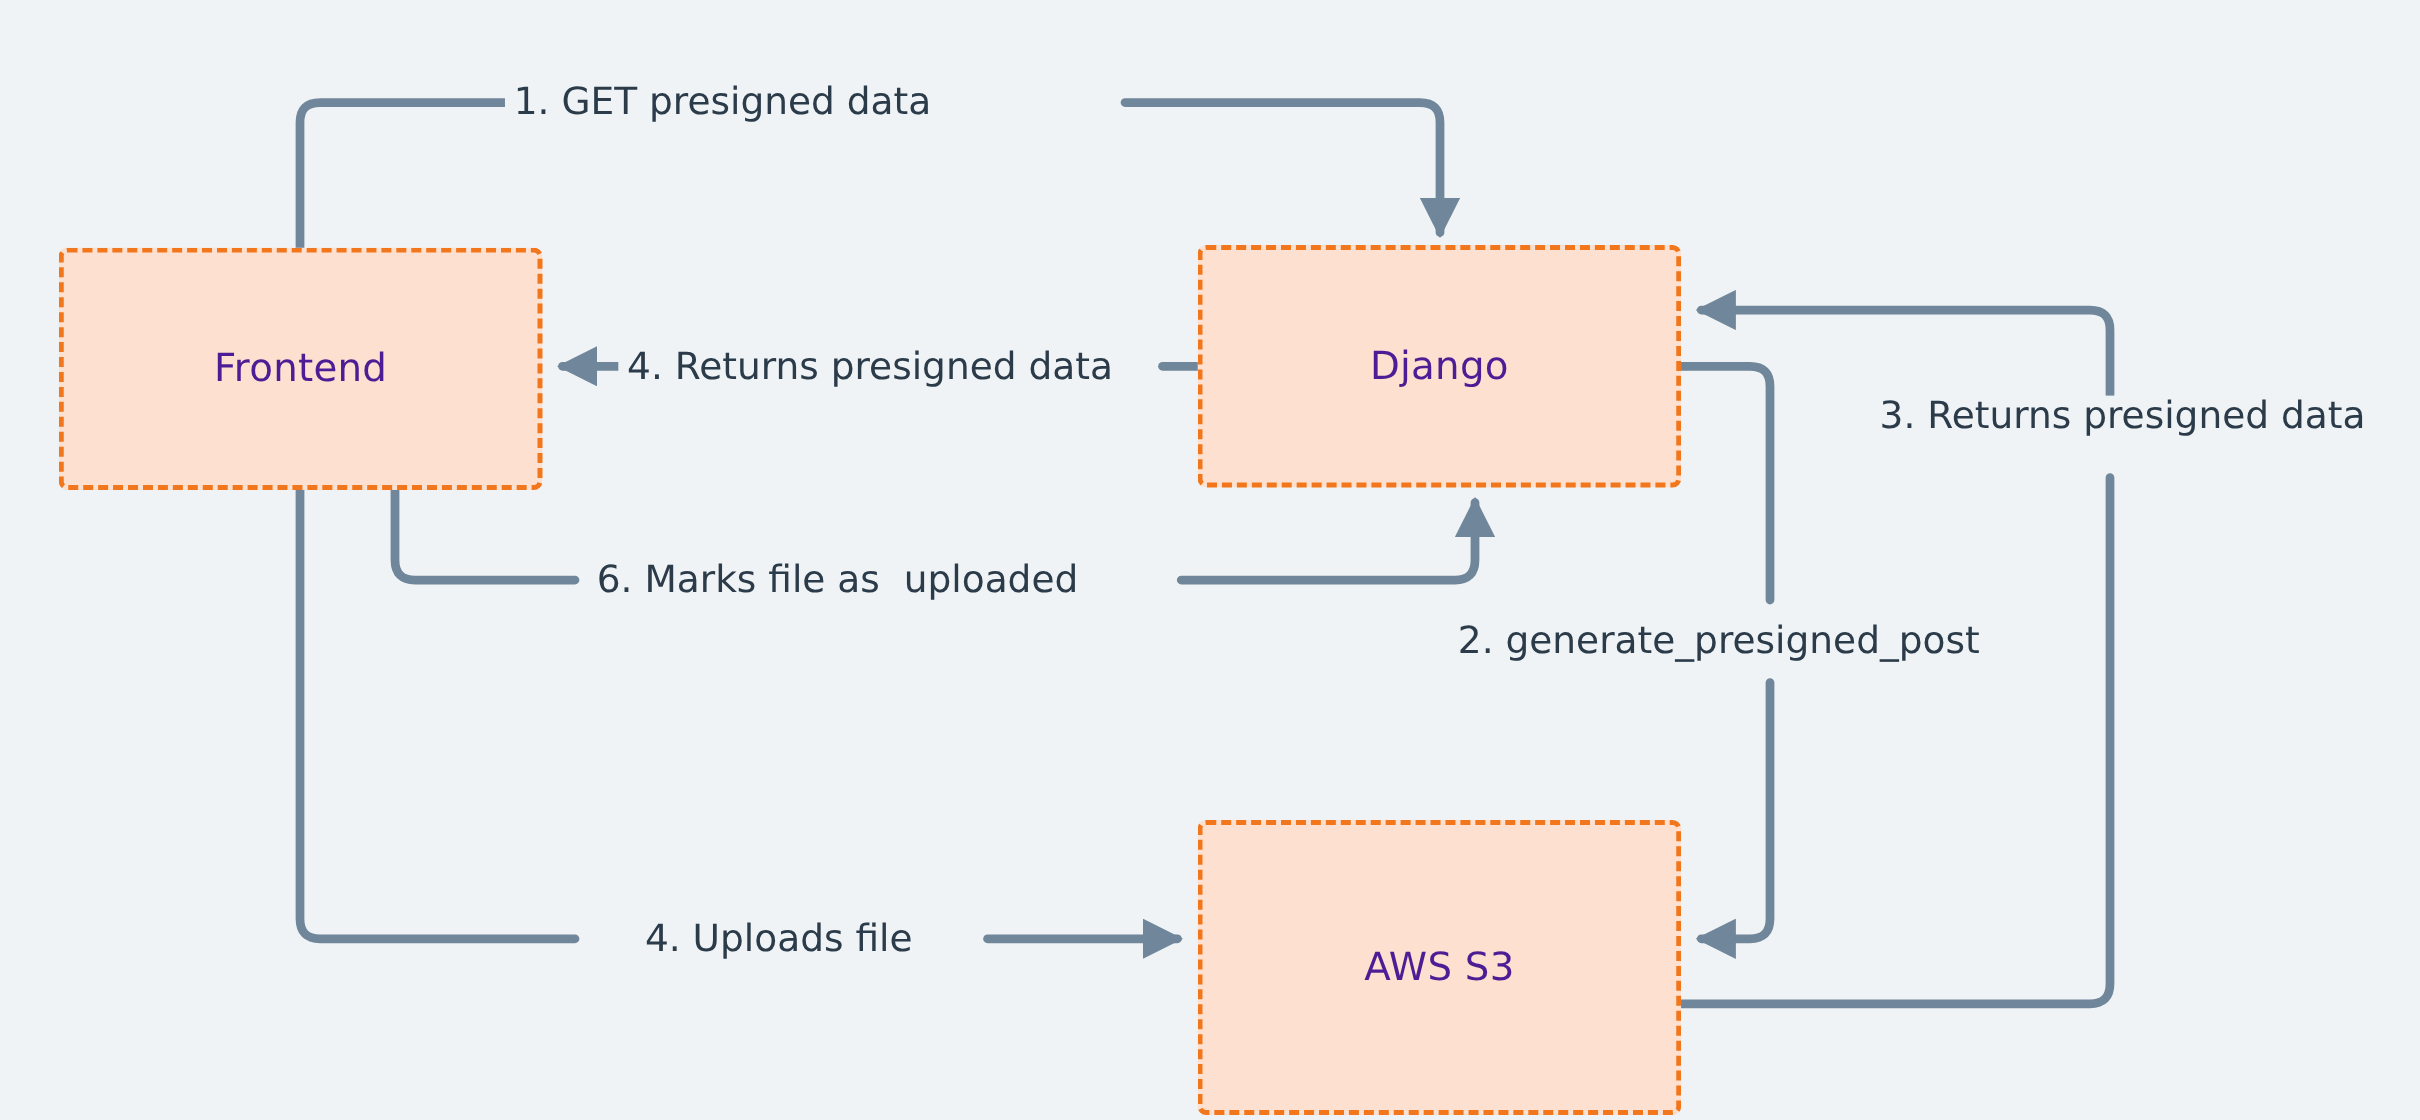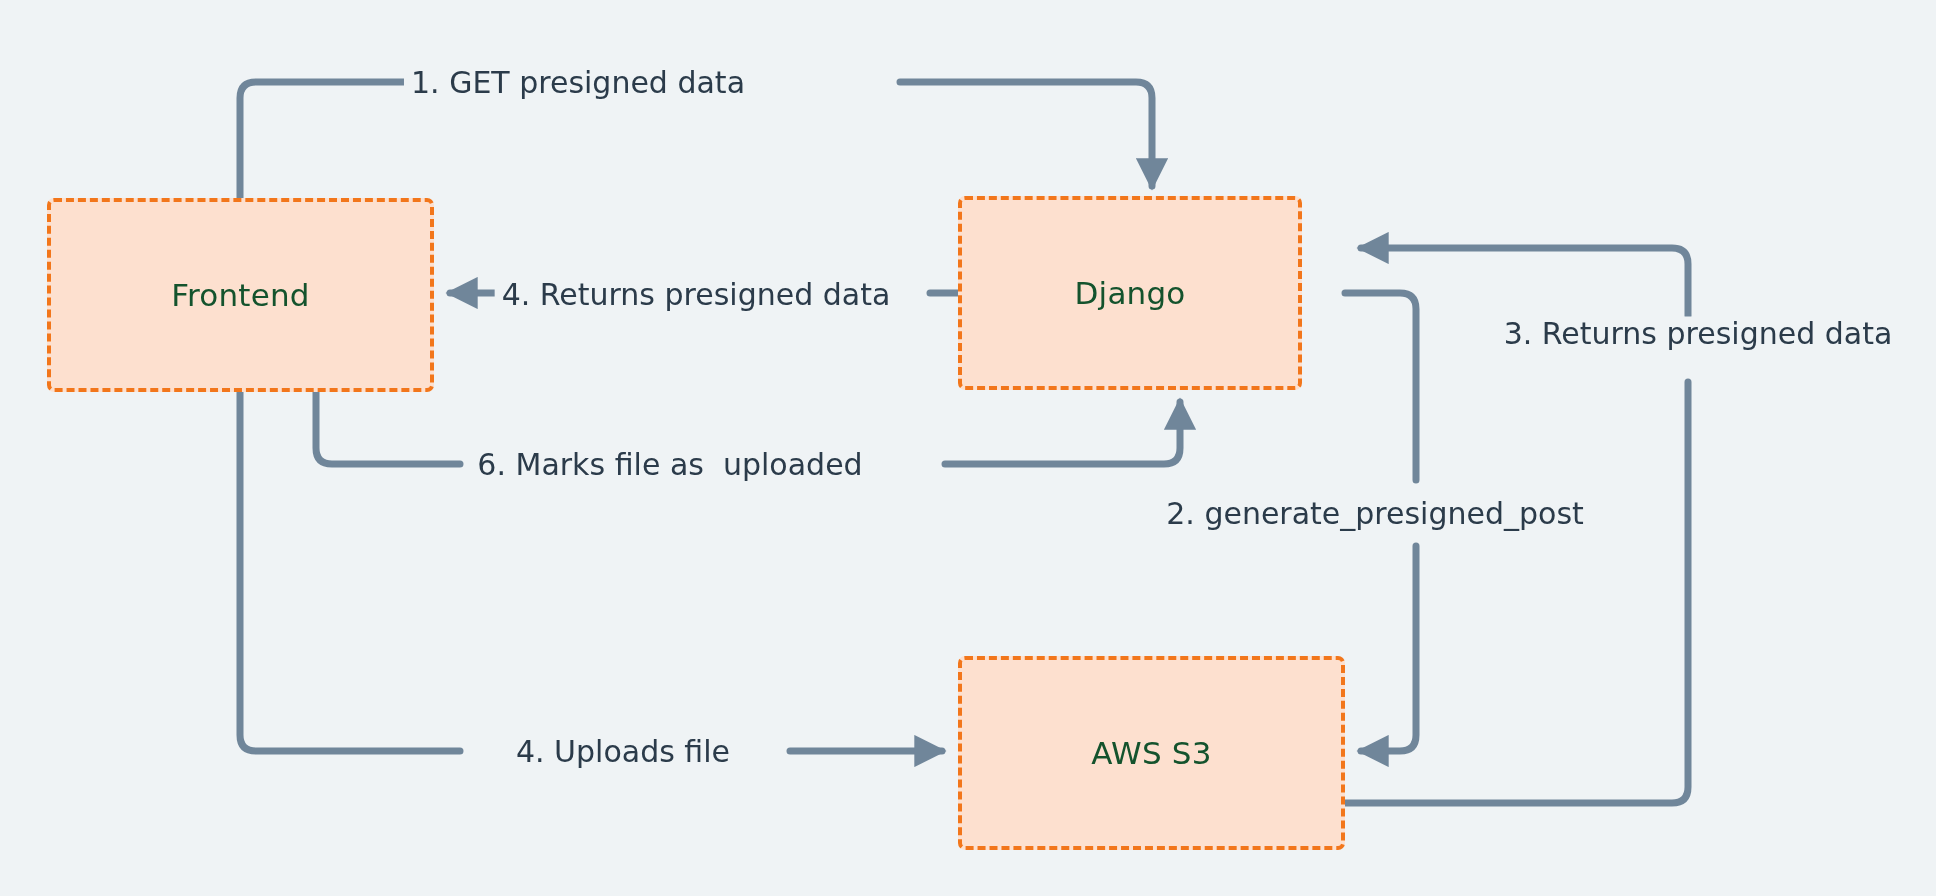--- a/index.html
+++ b/index.html
@@ -31,21 +31,21 @@
     border: 4px dashed #f2761b;
     border-radius: 7px;
     display: flex;
     align-items: center;
     justify-content: center;
     z-index: 3;
   }
   .node-label {
     font-family: "DejaVu Sans", sans-serif;
     font-size: 31px;
-    color: #14532d;
+    color: #4c1d95;
     letter-spacing: 0.2px;
     white-space: nowrap;
   }
   .edge-label {
     position: absolute;
     z-index: 4;
     font-family: "DejaVu Sans", sans-serif;
     font-size: 30px;
     color: #2b3b4a;
     background: #eff3f5;
@@ -87,25 +87,25 @@
 
       <path d="M 316 392 L 316 448 Q 316 464 332 464 L 460 464"></path>
       <path d="M 945 464 L 1164 464 Q 1180 464 1180 448 L 1180 402" marker-end="url(#ah)"></path>
     </g>
   </svg>
 
   <div class="node" style="left:47px; top:198px; width:387px; height:194px;">
     <span class="node-label">Frontend</span>
   </div>
 
-  <div class="node" style="left:958px; top:196px; width:344px; height:194px;">
+  <div class="node" style="left:958px; top:196px; width:387px; height:194px;">
     <span class="node-label">Django</span>
   </div>
 
-  <div class="node" style="left:958px; top:656px; width:387px; height:194px;">
+  <div class="node" style="left:958px; top:656px; width:387px; height:236px;">
     <span class="node-label">AWS S3</span>
   </div>
 
   <div class="edge-label" style="left:578px; top:82px;">1. GET presigned data</div>
 
   <div class="edge-label" style="left:1375px; top:513px;">2. generate_presigned_post</div>
 
   <div class="edge-label" style="left:1698px; top:333px;">3. Returns presigned data</div>
 
   <div class="edge-label" style="left:696px; top:294px;">4. Returns presigned data</div>

